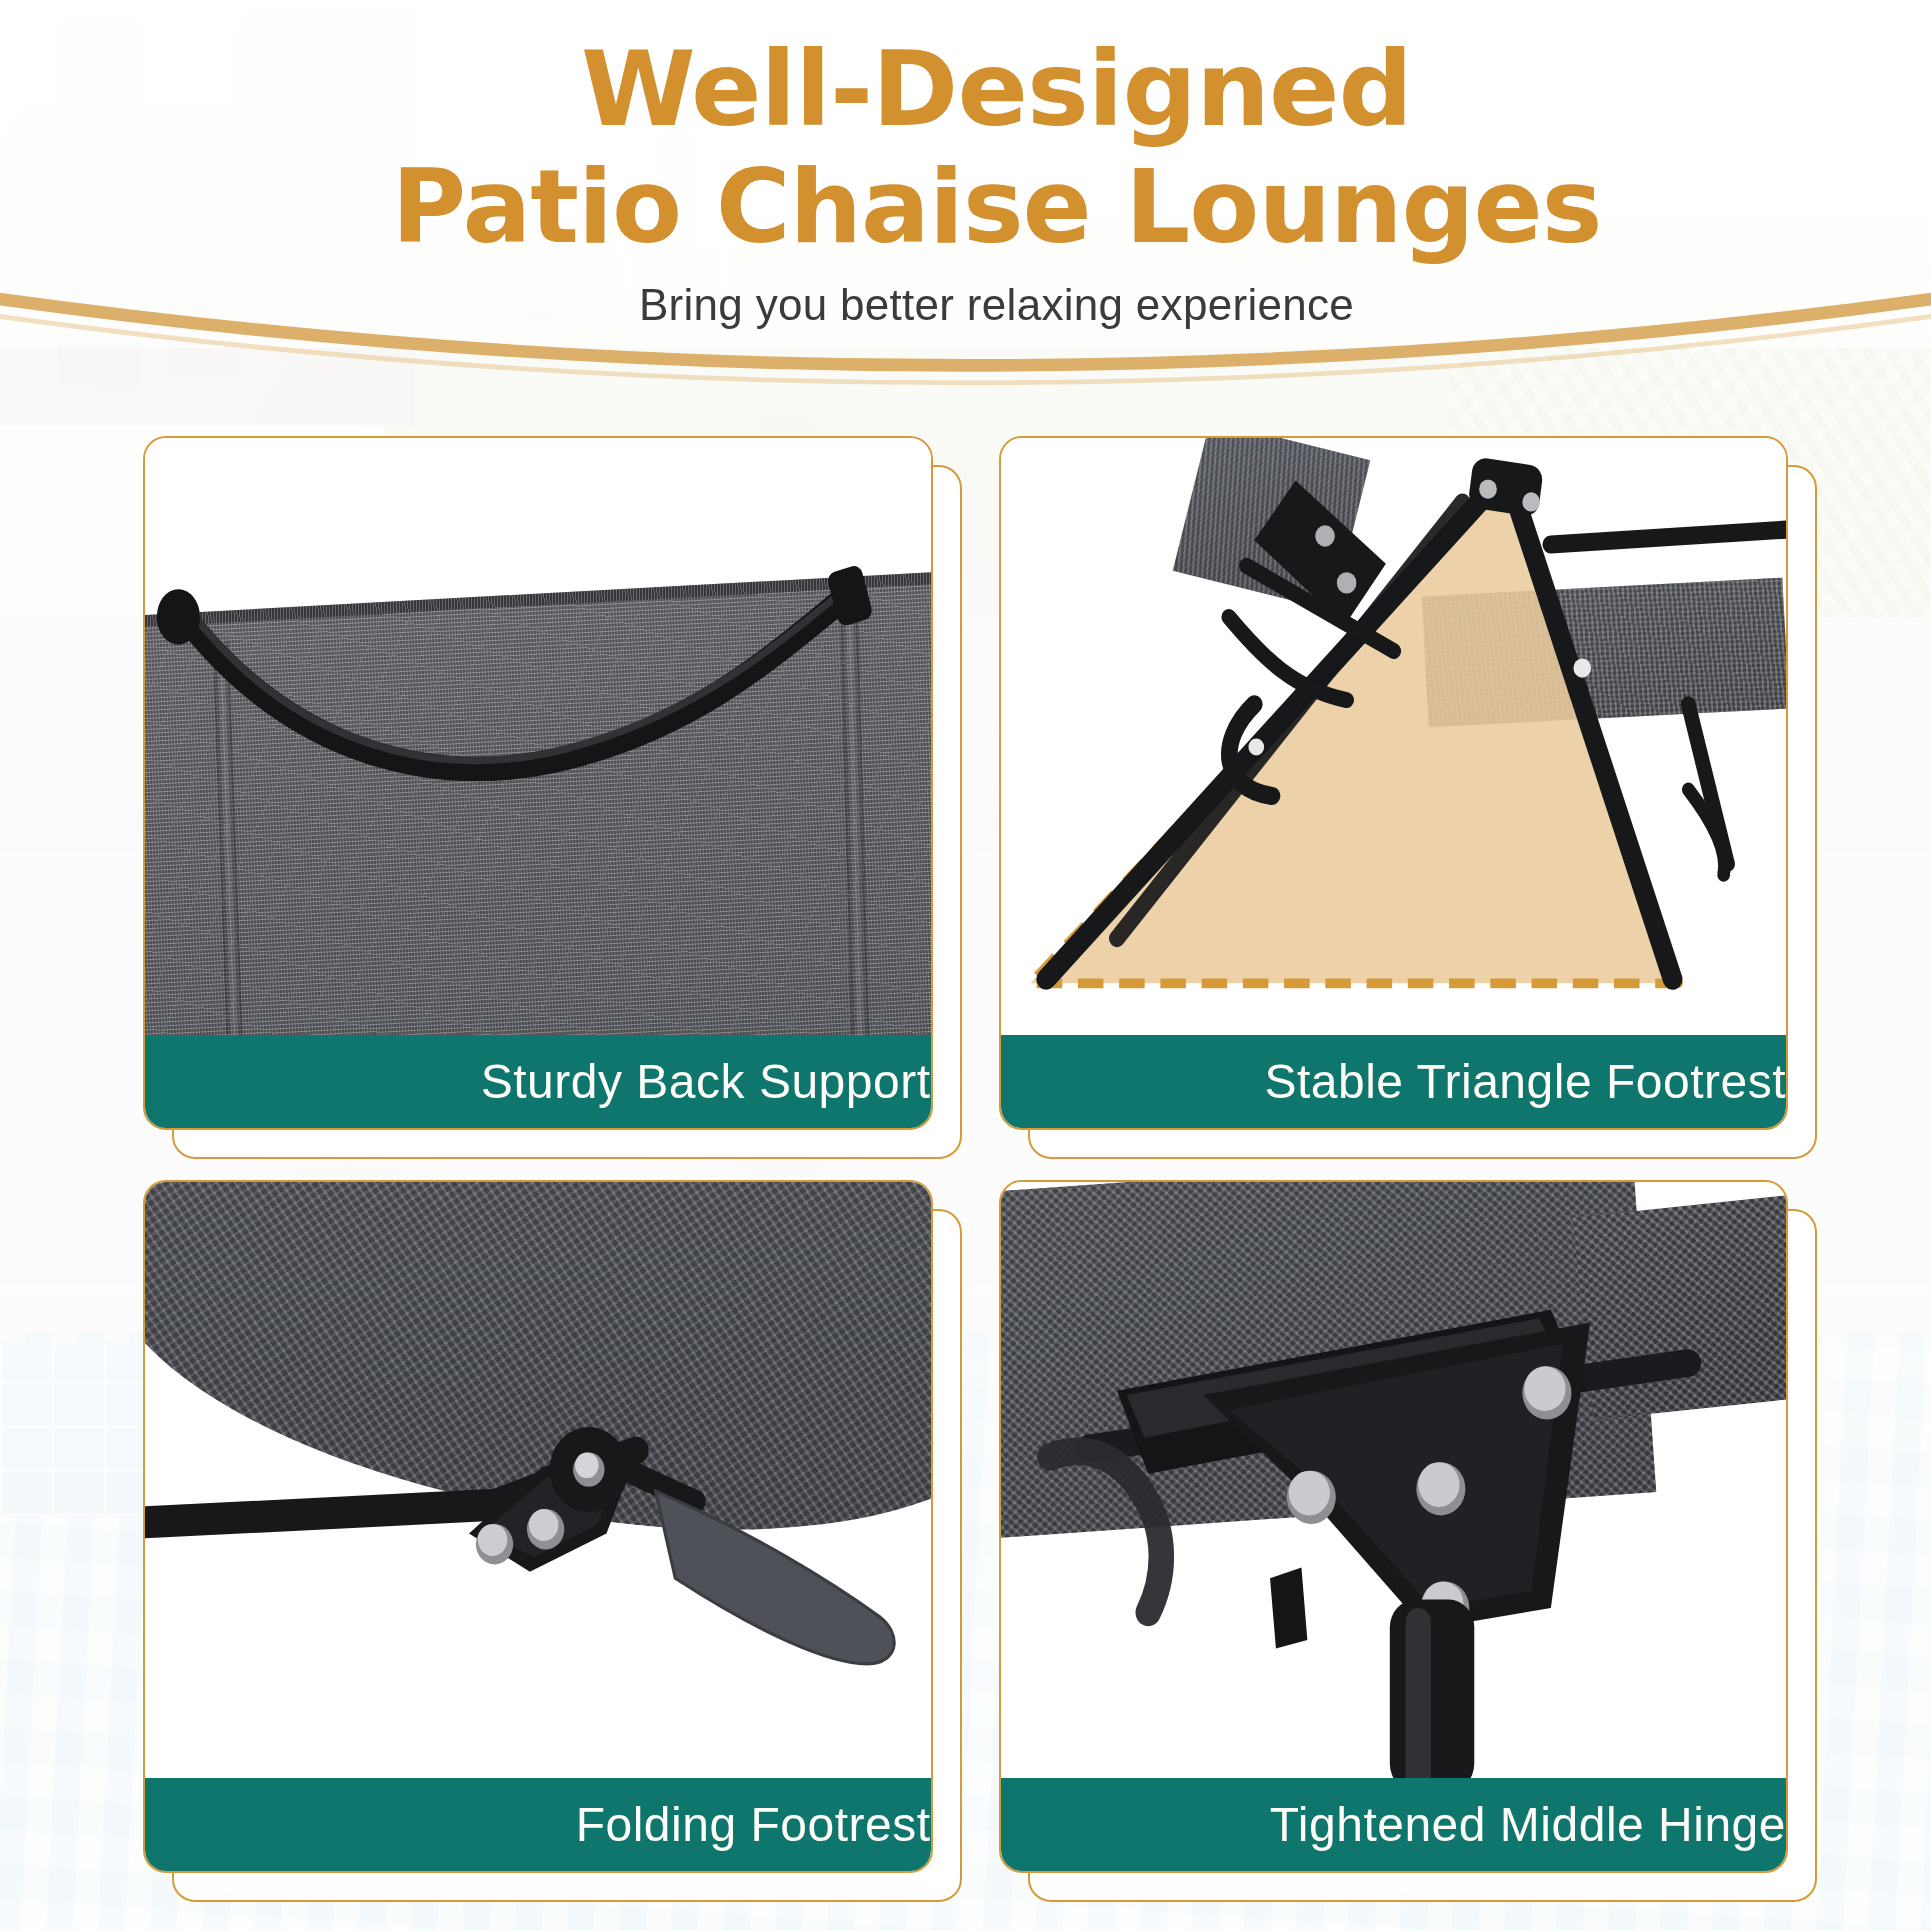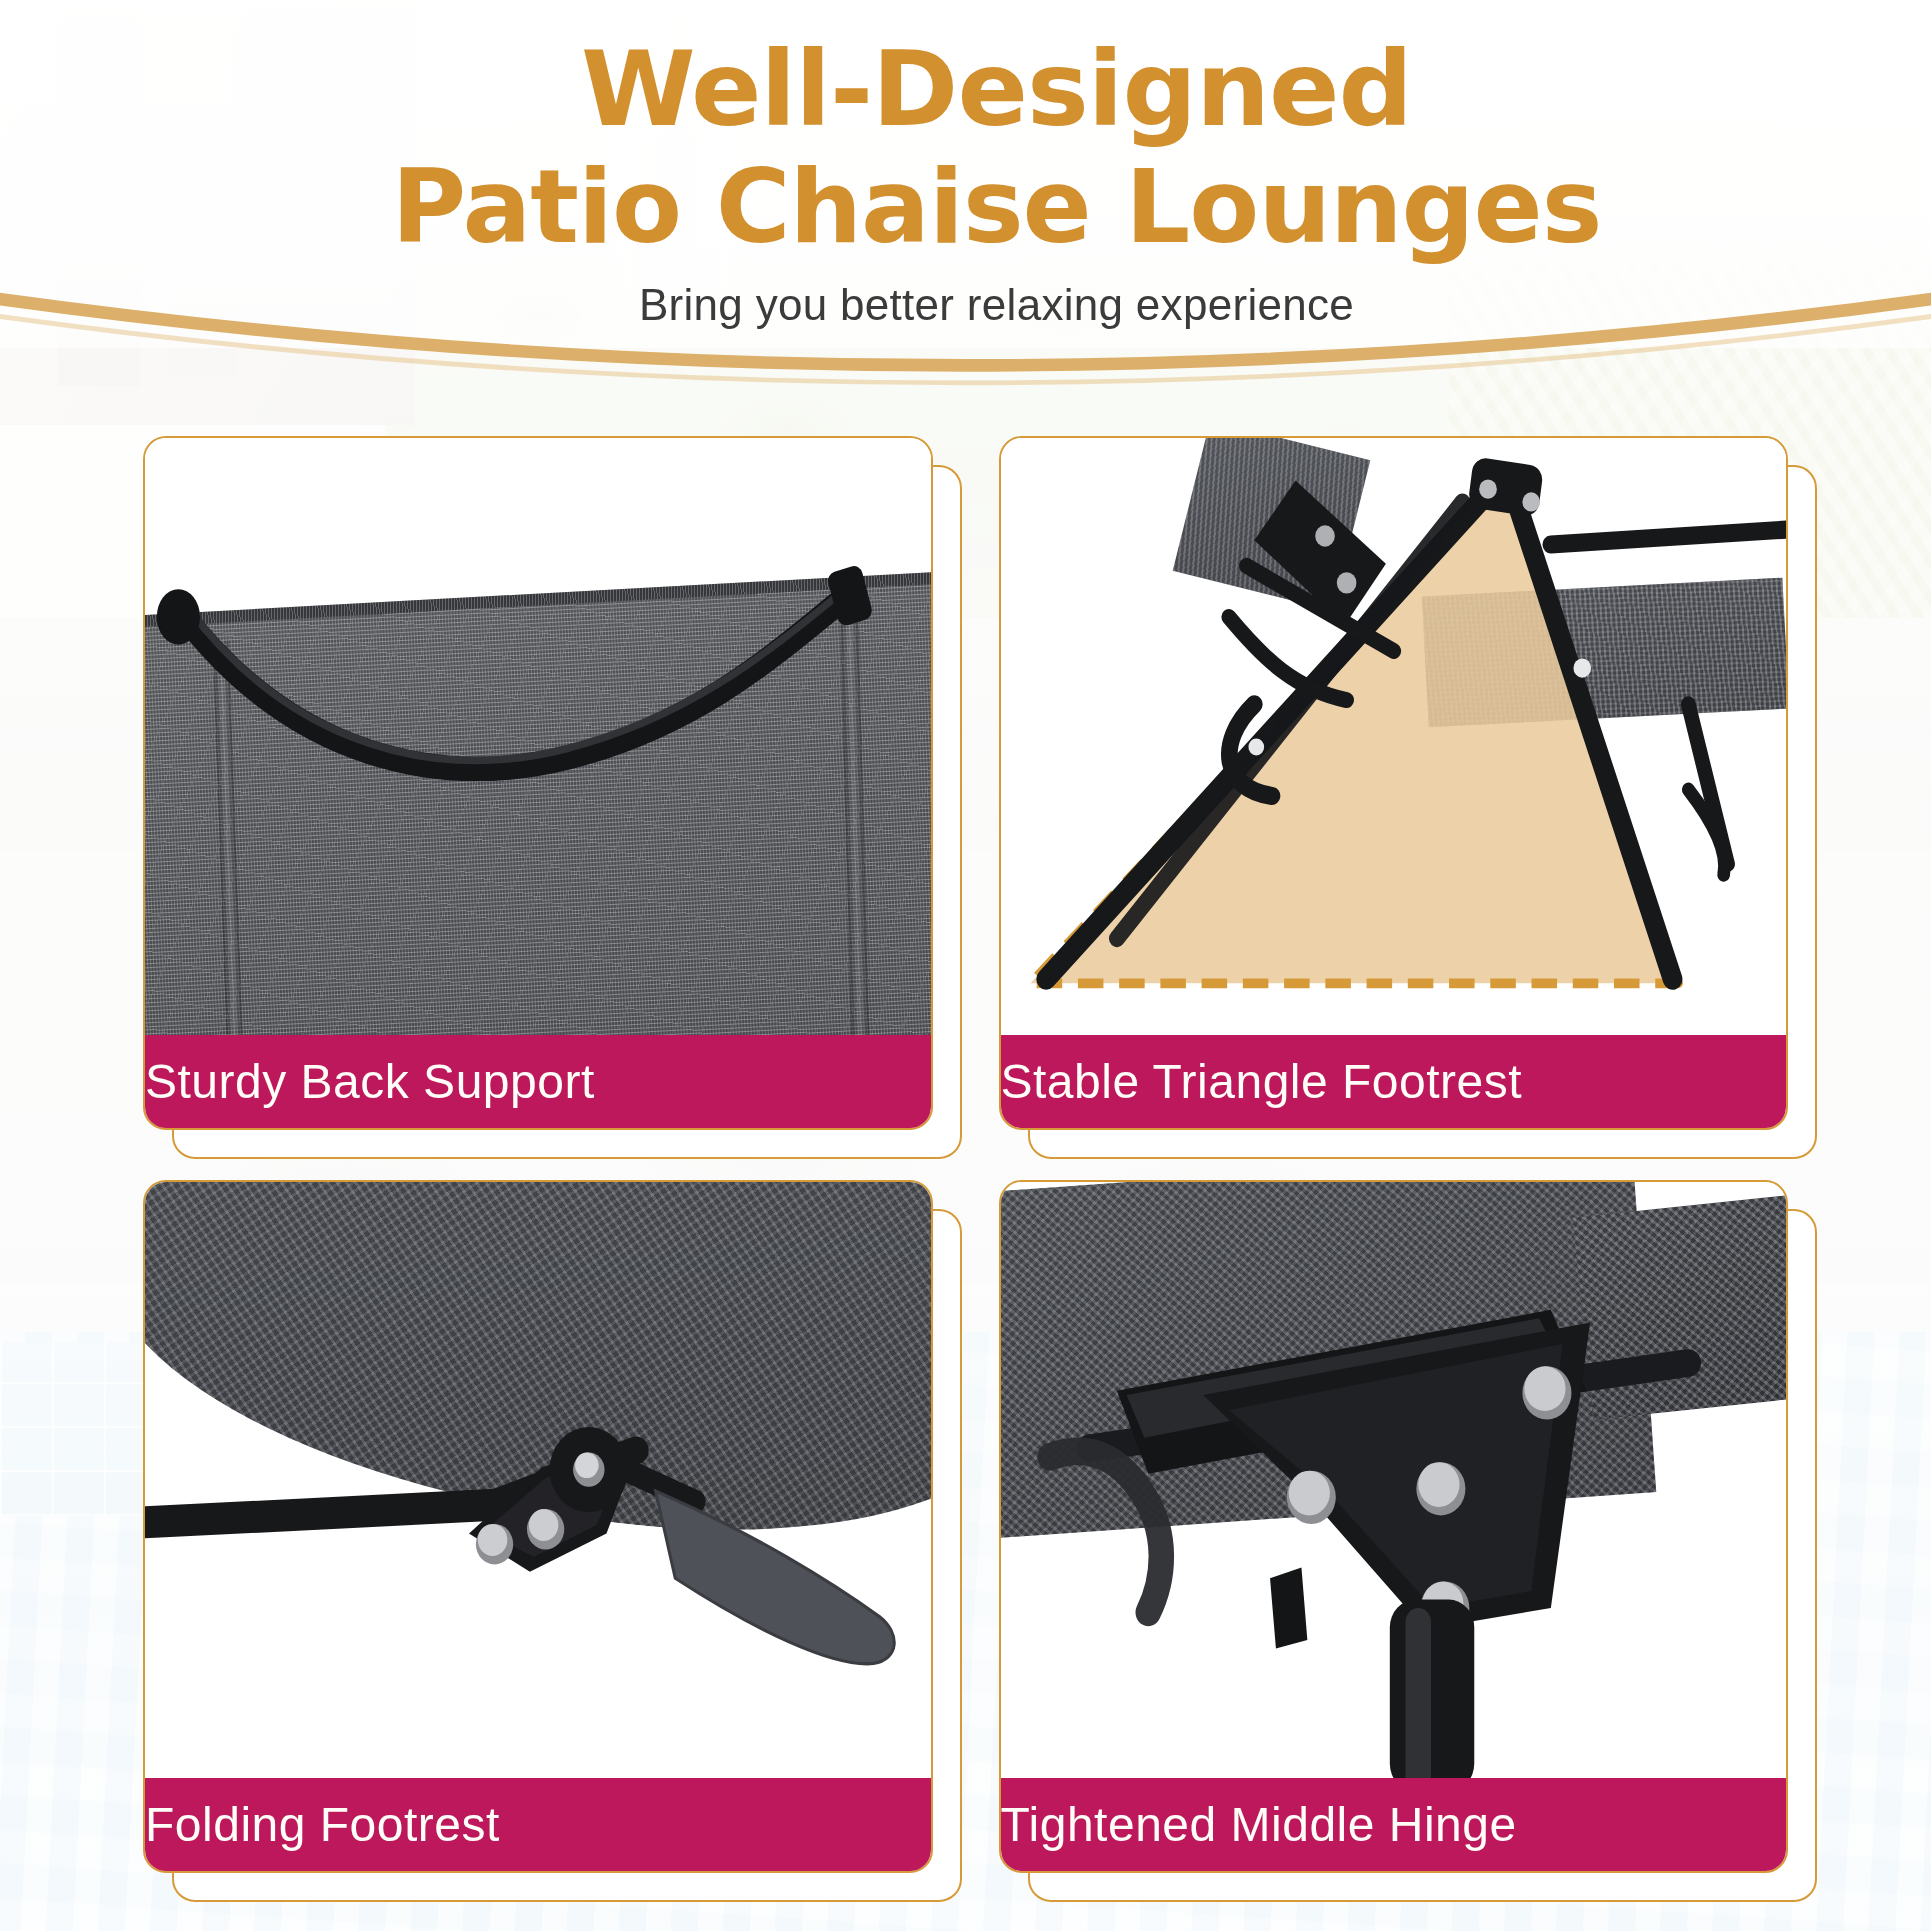--- a/index.html
+++ b/index.html
@@ -148,22 +148,22 @@
     overflow:hidden;
     z-index:2;
   }
   .photo {
     position:absolute; left:0; top:0; right:0; bottom:93px;
     overflow:hidden;
     background:#ffffff;
   }
   .caption-bar {
     position:absolute; left:0; right:0; bottom:0; height:93px;
-    background:#be185d;
-    display:flex; align-items:center; justify-content:flex-start;
+    background:#0f766e;
+    display:flex; align-items:center; justify-content:flex-end;
     border-radius:0 0 20px 20px;
   }
   .caption-text {
     font-family:"Liberation Sans", sans-serif;
     font-size:48px;
     color:#fffdf7;
     letter-spacing:0.5px;
     white-space:nowrap;
   }
 

